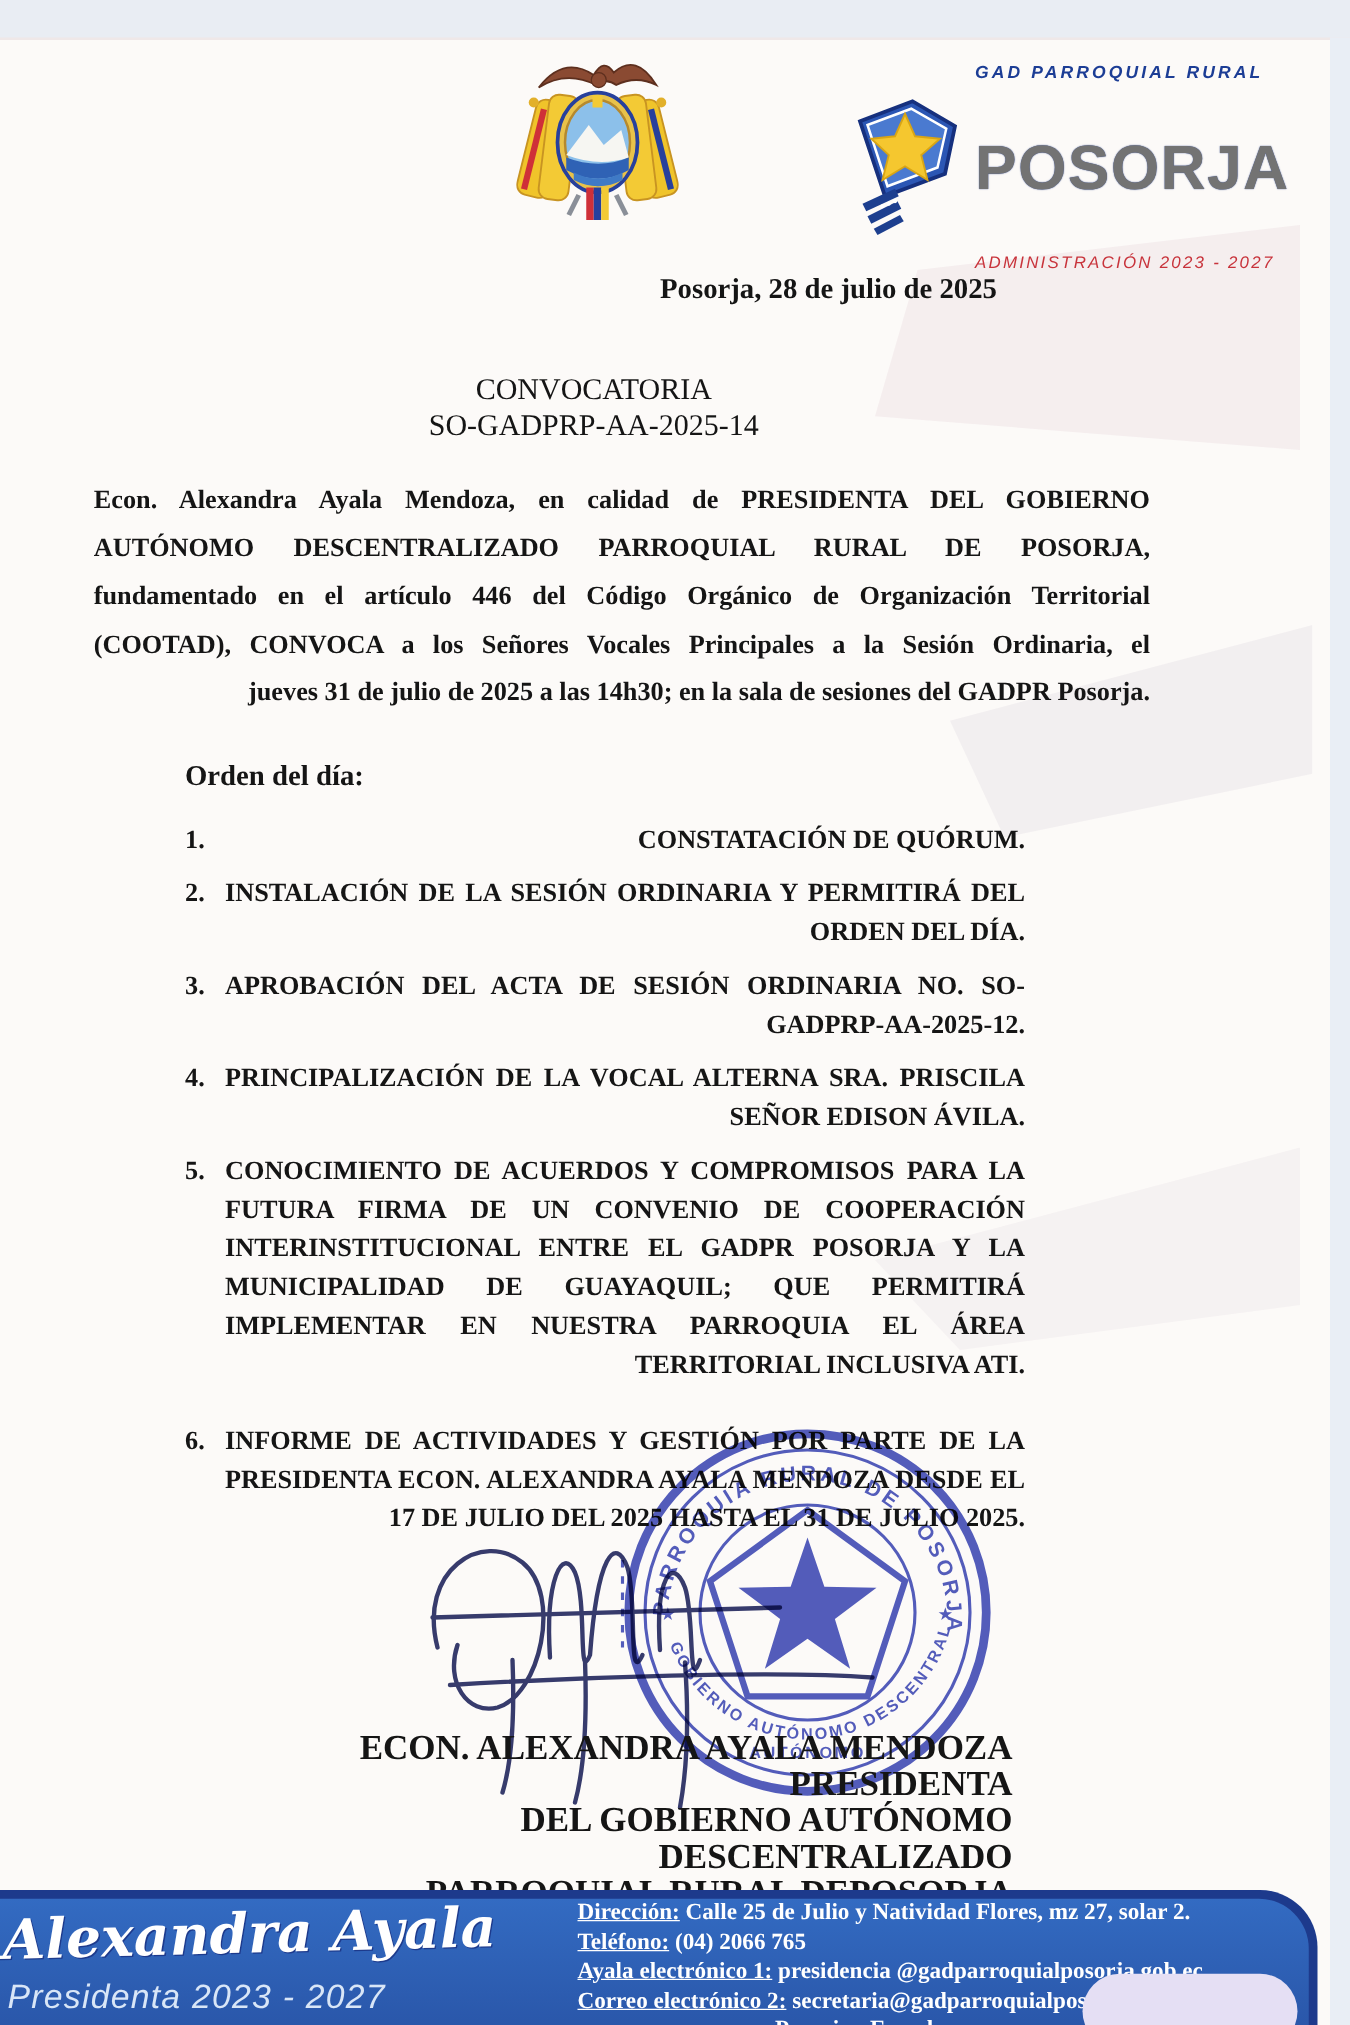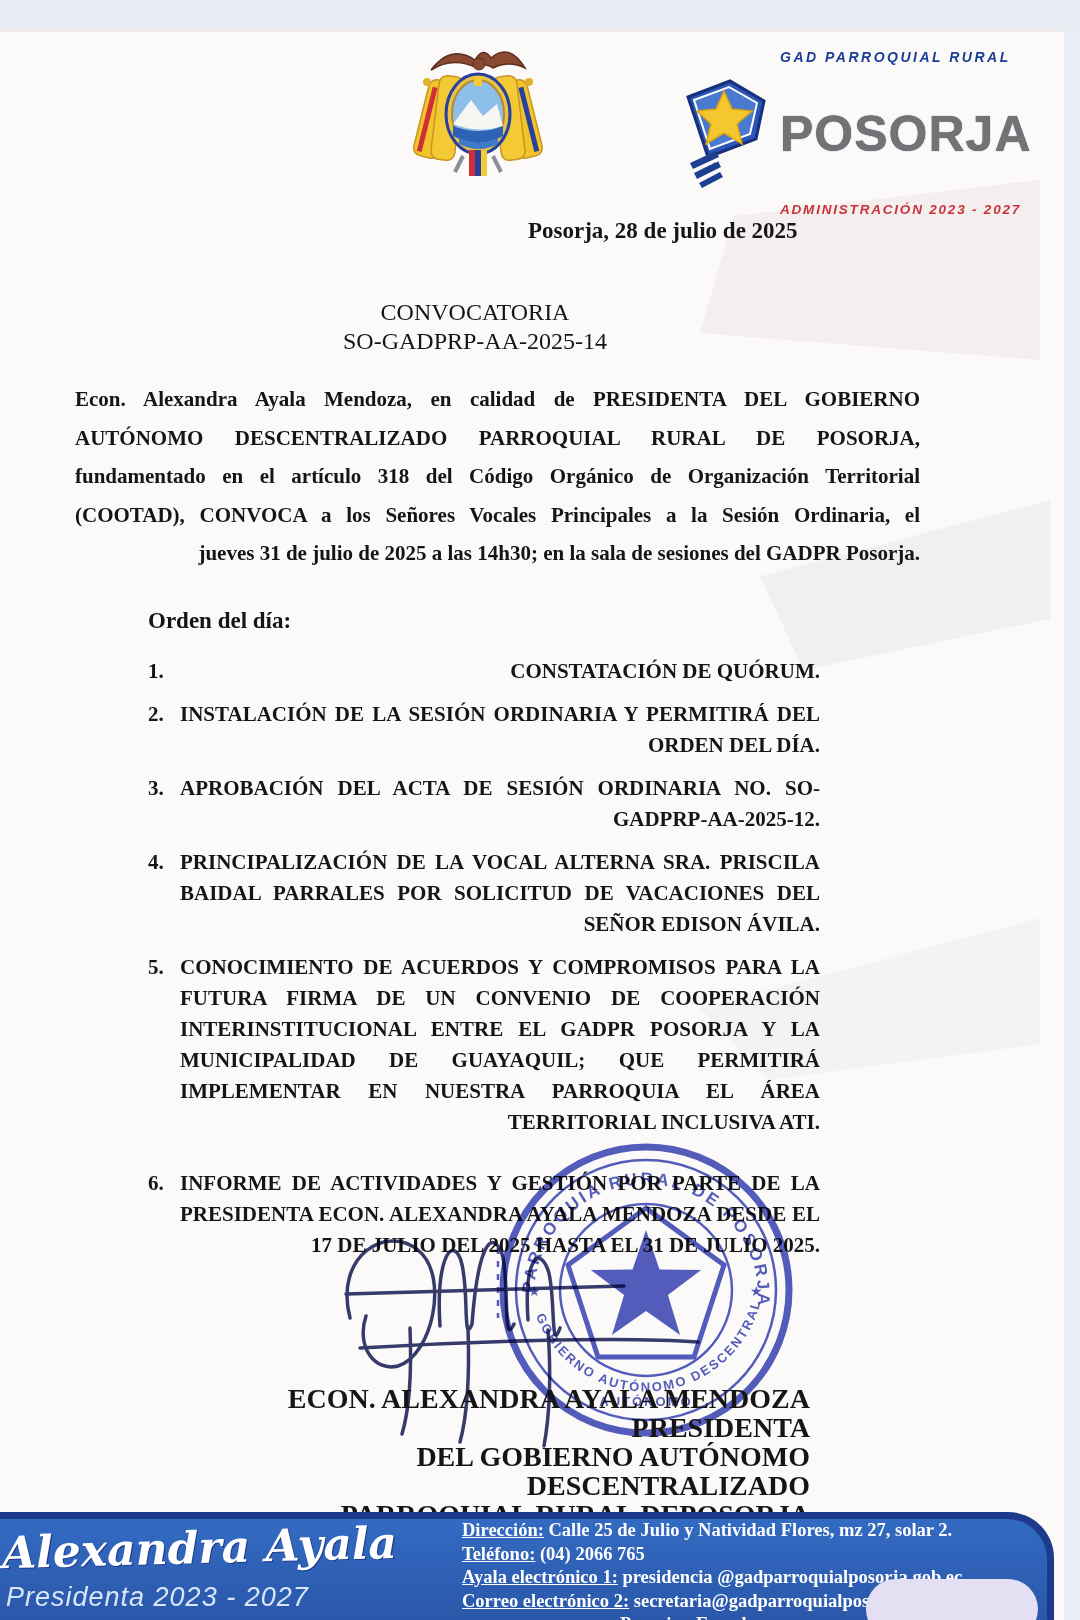--- a/index.html
+++ b/index.html
@@ -13,21 +13,21 @@
   .a2{left:760px;top:500px;width:290px;height:170px;background:rgba(209,200,212,.22);clip-path:polygon(0 45%,100% 0,100% 70%,15% 100%);}
   .a3{left:700px;top:900px;width:340px;height:180px;background:rgba(214,206,216,.18);clip-path:polygon(0 60%,100% 10%,100% 80%,20% 100%);}
   
   .coat{position:absolute;left:413px;top:38px;}
   .logo{position:absolute;left:678px;top:50px;display:flex;align-items:center;gap:10px;}
   .logo-text{display:flex;flex-direction:column;line-height:1;gap:42px;}
   .logo-sub{font-family:"Liberation Sans",sans-serif;font-weight:700;font-style:italic;
             font-size:14px;letter-spacing:2.5px;color:#1c3d95;}
   .logo-name{font-family:"Liberation Sans",sans-serif;font-weight:800;font-size:50px;
              letter-spacing:1px;color:#737373;margin:3px 0 2px 0;text-shadow:0 0 1px #16307e;}
-  .logo-adm{font-family:"Liberation Sans",sans-serif;font-weight:700;font-style:italic;
+  .logo-adm{font-family:"Liberation Sans",sans-serif;font-weight:400;font-style:italic;
             font-size:13.5px;letter-spacing:1.8px;color:#c8333b;}
   
   .date{position:absolute;left:528px;top:218px;font-size:23px;font-weight:700;}
   .titles{position:absolute;left:75px;top:298px;width:800px;text-align:center;font-weight:400;font-size:24px;line-height:29px;}
   
   .intro{position:absolute;left:75px;top:380px;width:845px;font-weight:700;font-size:21px;}
   .intro .jl,.agenda-item .jl{text-align:justify;text-align-last:justify;}
   .intro div{line-height:38.6px;}
   .ll{text-align:right;}
   
@@ -121,21 +121,21 @@
   <div class="date">Posorja, 28 de julio de 2025</div>
 
   <div class="titles">
     <div>CONVOCATORIA</div>
     <div>SO-GADPRP-AA-2025-14</div>
   </div>
 
   <div class="intro">
     <div class="jl">Econ. Alexandra Ayala Mendoza, en calidad de PRESIDENTA DEL GOBIERNO</div>
     <div class="jl">AUTÓNOMO DESCENTRALIZADO PARROQUIAL RURAL DE POSORJA,</div>
-    <div class="jl">fundamentado en el artículo 318 del Código Orgánico de Organización Territorial</div>
+    <div class="jl">fundamentado en el artículo 446 del Código Orgánico de Organización Territorial</div>
     <div class="jl">(COOTAD), CONVOCA a los Señores Vocales Principales a la Sesión Ordinaria, el</div>
     <div class="ll">jueves 31 de julio de 2025 a las 14h30; en la sala de sesiones del GADPR Posorja.</div>
   </div>
 
   <div class="agenda-head">Orden del día:</div>
 
   <div class="agenda">
     <div class="agenda-item">
       <span class="num">1.</span>
       <div class="itext">
@@ -153,21 +153,20 @@
       <span class="num">3.</span>
       <div class="itext">
         <div class="jl">APROBACIÓN DEL ACTA DE SESIÓN ORDINARIA NO. SO-</div>
         <div class="ll">GADPRP-AA-2025-12.</div>
       </div>
     </div>
     <div class="agenda-item">
       <span class="num">4.</span>
       <div class="itext">
         <div class="jl">PRINCIPALIZACIÓN DE LA VOCAL ALTERNA SRA. PRISCILA</div>
-        <div class="jl">BAIDAL PARRALES POR SOLICITUD DE VACACIONES DEL</div>
         <div class="ll">SEÑOR EDISON ÁVILA.</div>
       </div>
     </div>
     <div class="agenda-item gap-after">
       <span class="num">5.</span>
       <div class="itext">
         <div class="jl">CONOCIMIENTO DE ACUERDOS Y COMPROMISOS PARA LA</div>
         <div class="jl">FUTURA FIRMA DE UN CONVENIO DE COOPERACIÓN</div>
         <div class="jl">INTERINSTITUCIONAL ENTRE EL GADPR POSORJA Y LA</div>
         <div class="jl">MUNICIPALIDAD DE GUAYAQUIL; QUE PERMITIRÁ</div>

